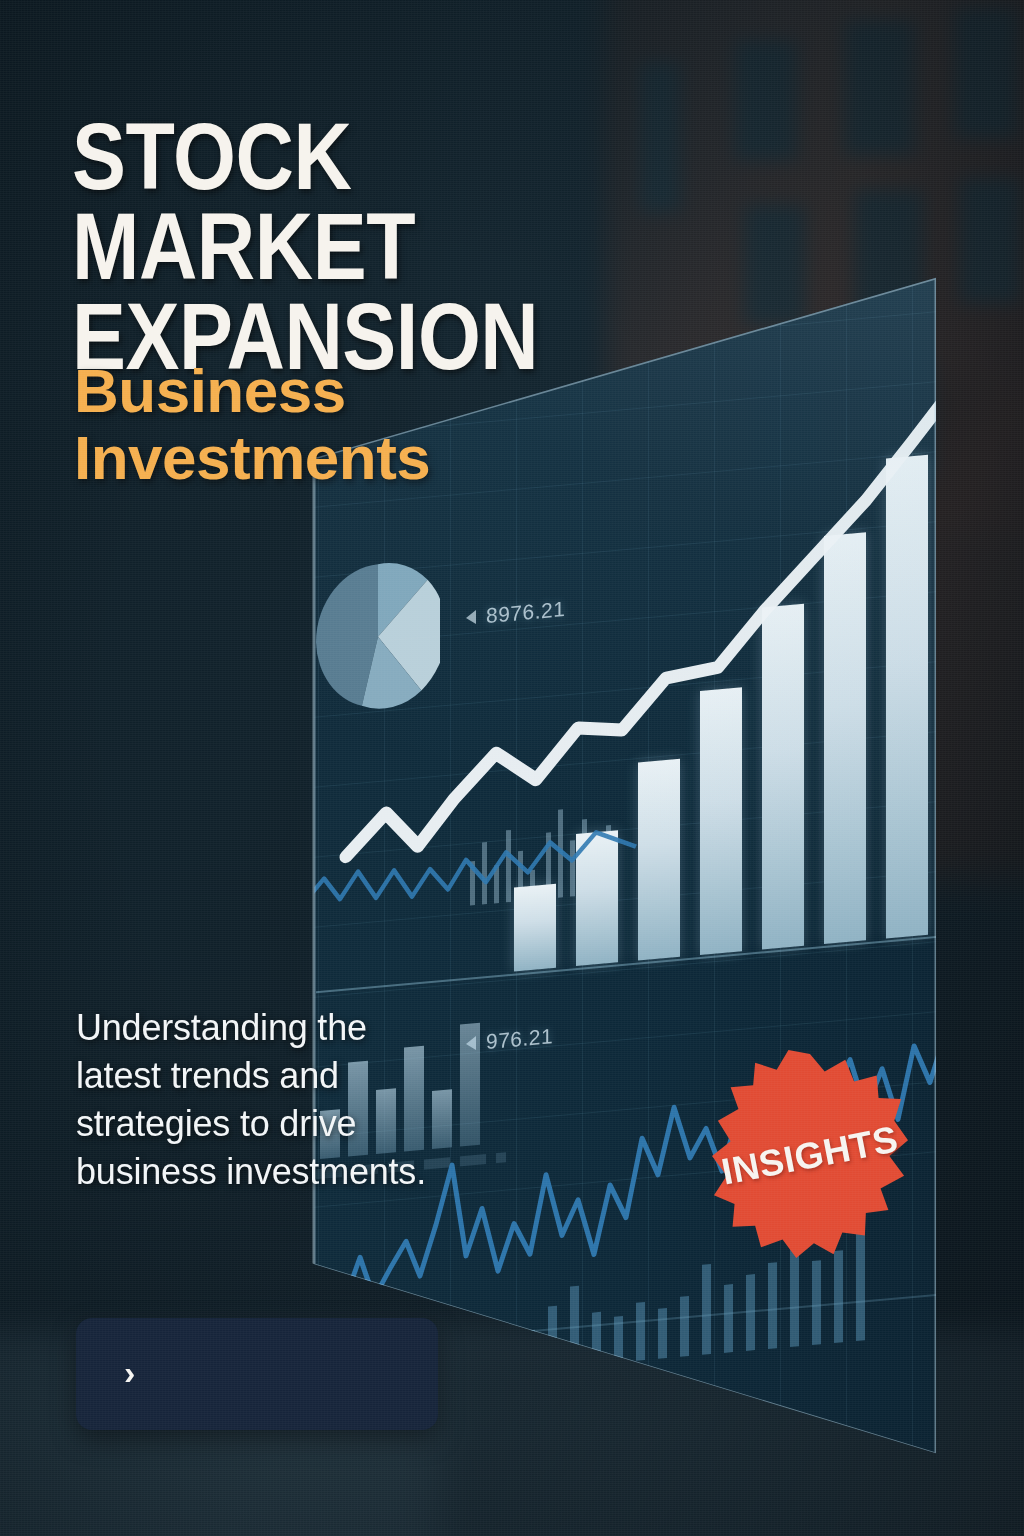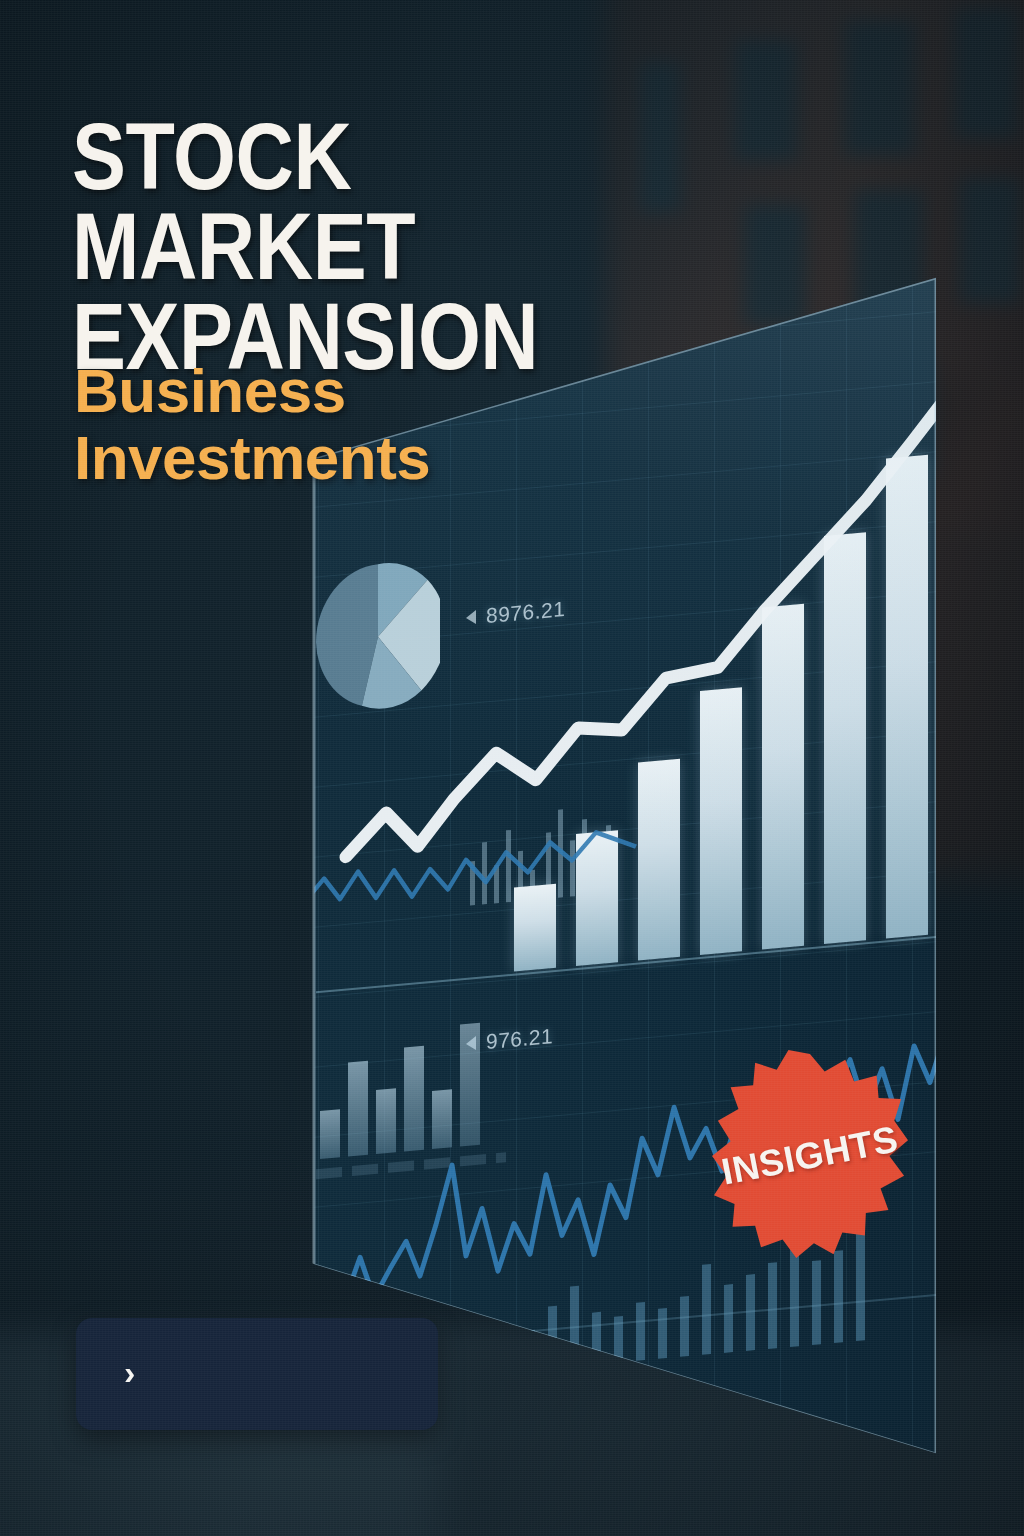--- a/index.html
+++ b/index.html
@@ -382,20 +382,21 @@
   <div class="headline">
     <div>STOCK MARKET</div>
     <div>EXPANSION</div>
   </div>
 
   <div class="subhead">
     <div>Business</div>
     <div>Investments</div>
   </div>
 
+  <div class="body-copy">Understanding the latest trends and strategies to drive business investments.</div>
 
   <div class="cta">
     <span class="cta-chev">›</span>
   </div>
 
   <div class="badge">
     <svg viewBox="0 0 200 216" preserveAspectRatio="none">
       <polygon points="100,4 115,22 136,10 145,32 168,26 170,49 193,50 186,72 200,92
                 181,108 196,128 172,141 180,163 157,166 156,189 133,186 124,208
                 104,197 86,212 72,193 50,201 44,179 21,180 23,157 2,148 15,128

